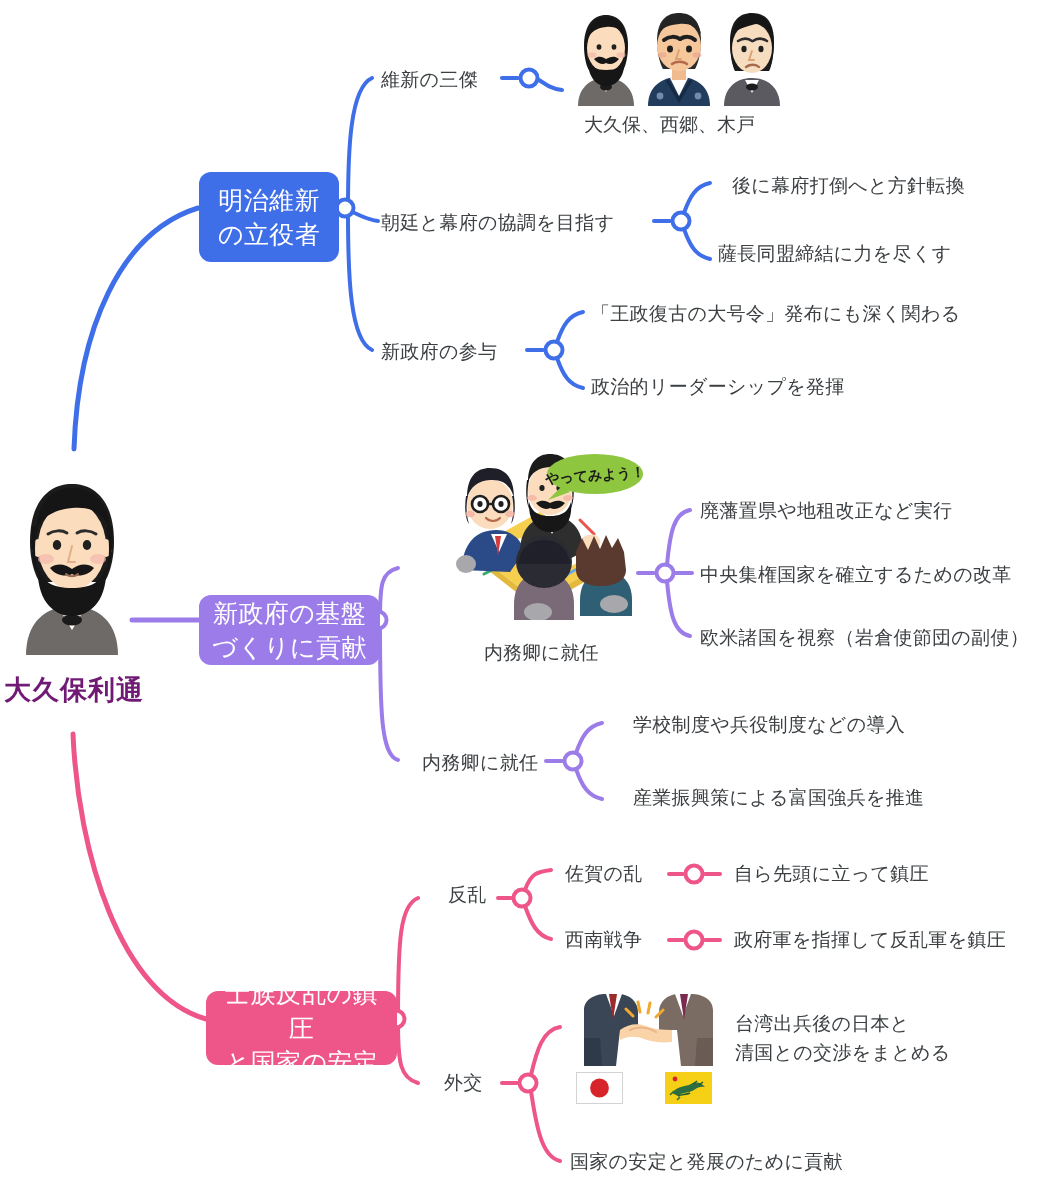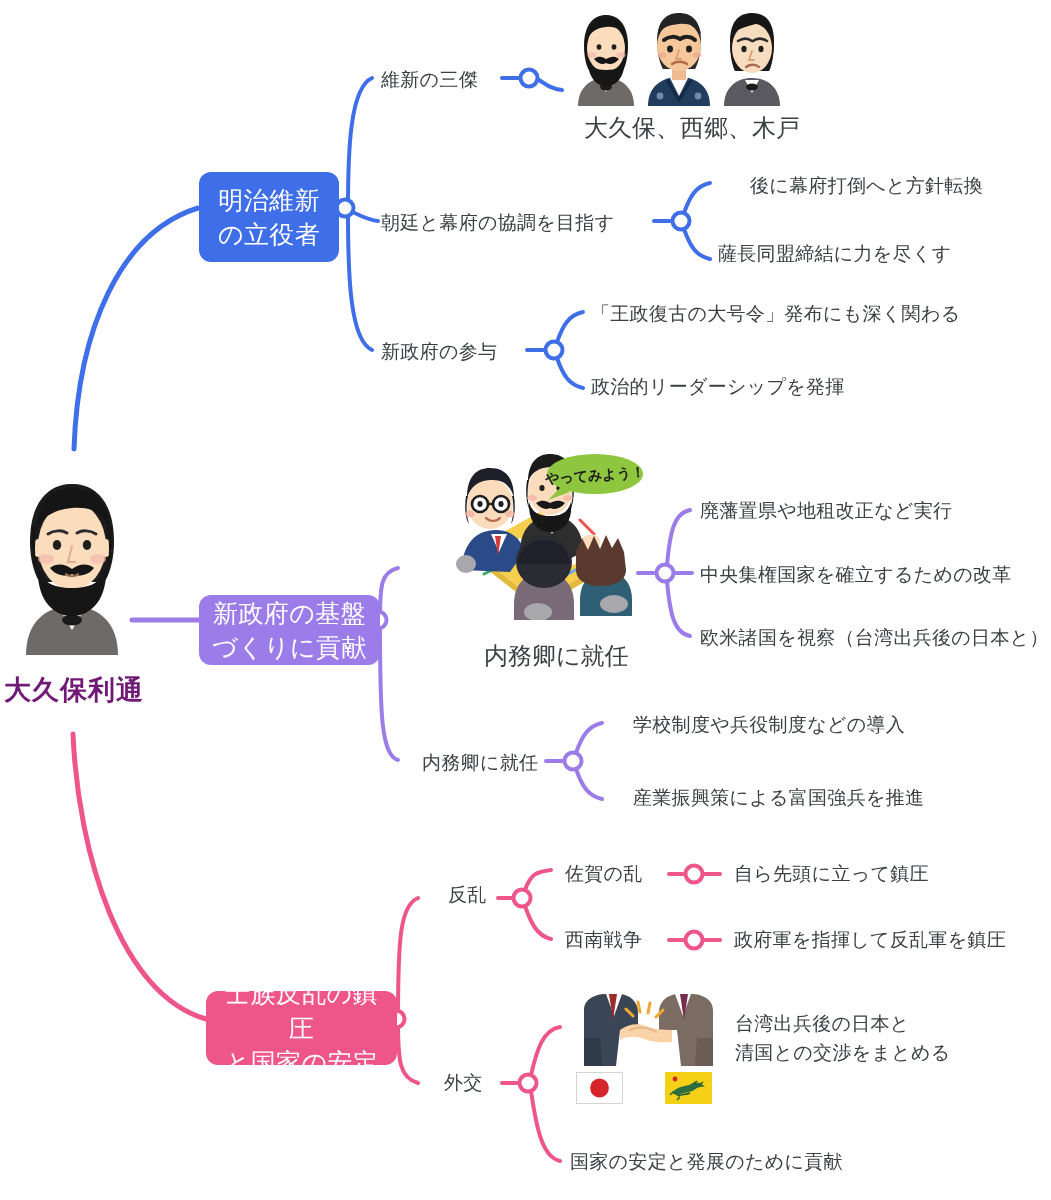--- a/index.html
+++ b/index.html
@@ -33,21 +33,21 @@
 
   
   .root-title{
     position:absolute;font-size:27px;font-weight:bold;color:#701a75;
     letter-spacing:1px;white-space:nowrap;
   }
 
   
   .illus{position:absolute;}
   .cap{
-    position:absolute;white-space:nowrap;font-size:24px;color:#3c4043;
+    position:absolute;white-space:nowrap;font-size:19px;color:#3c4043;
     text-align:center;
   }
 
   
   .face-svg{display:block;}
   .flagbox{
     position:absolute;box-sizing:border-box;
     border:1px solid #d3d3d3;background:#fff;
   }
 </style>
@@ -229,21 +229,21 @@
         <ellipse cx="178" cy="41" rx="2.6" ry="3.2" fill="#20201f"></ellipse>
         <ellipse cx="195" cy="41" rx="2.6" ry="3.2" fill="#20201f"></ellipse>
         <path d="M186 43 L183 52 L188 52" stroke="#dba172" stroke-width="1.8" fill="none" stroke-linecap="round"></path>
         <path d="M180 59 C184 56 190 56 193 59" stroke="#a76a4e" stroke-width="2.4" fill="none" stroke-linecap="round"></path>
       </g>
     </svg>
   </div>
   <div class="cap" style="left:584px;top:112px;">大久保、西郷、木戸</div>
 
   <div class="lbl" style="left:381px;top:209px;">朝廷と幕府の協調を目指す</div>
-  <div class="lbl" style="left:750px;top:172px;text-align:center;">後に幕府打倒へと方針転換</div>
+  <div class="lbl" style="left:732px;top:172px;text-align:center;">後に幕府打倒へと方針転換</div>
   <div class="lbl" style="left:718px;top:240px;">薩長同盟締結に力を尽くす</div>
 
   <div class="lbl" style="left:381px;top:338px;">新政府の参与</div>
   <div class="lbl" style="left:591px;top:300px;">「王政復古の大号令」発布にも深く関わる</div>
   <div class="lbl" style="left:591px;top:373px;">政治的リーダーシップを発揮</div>
 
   <div class="topic purple" style="left:199px;top:595px;width:155px;height:52px;">新政府の基盤
 づくりに貢献</div>
 
   <div class="illus" style="left:428px;top:452px;width:215px;height:168px;">
@@ -315,21 +315,21 @@
         <ellipse cx="167" cy="22" rx="48" ry="20" fill="#8ec63f"></ellipse>
         <path d="M134 34 L120 48 L142 40 Z" fill="#8ec63f"></path>
         <text x="167" y="28" text-anchor="middle" font-family="'Liberation Sans',sans-serif" font-size="14" font-weight="bold" fill="#1b1b1b" transform="rotate(-4 167 24)">やってみよう！</text>
       </g>
     </svg>
   </div>
   <div class="cap" style="left:484px;top:640px;">内務卿に就任</div>
 
   <div class="lbl" style="left:700px;top:497px;">廃藩置県や地租改正など実行</div>
   <div class="lbl" style="left:700px;top:561px;">中央集権国家を確立するための改革</div>
-  <div class="lbl" style="left:700px;top:624px;">欧米諸国を視察（台湾出兵後の日本と）</div>
+  <div class="lbl" style="left:700px;top:624px;">欧米諸国を視察（岩倉使節団の副使）</div>
 
   <div class="lbl" style="left:422px;top:749px;">内務卿に就任</div>
   <div class="lbl" style="left:633px;top:784px;">産業振興策による富国強兵を推進</div>
   <div class="lbl" style="left:633px;top:711px;">学校制度や兵役制度などの導入</div>
 
   <div class="topic pink" style="left:206px;top:991px;width:165px;height:56px;">士族反乱の鎮圧
 と国家の安定</div>
 
   <div class="lbl" style="left:448px;top:895px;transform:translateY(-50%);">反乱</div>
 

